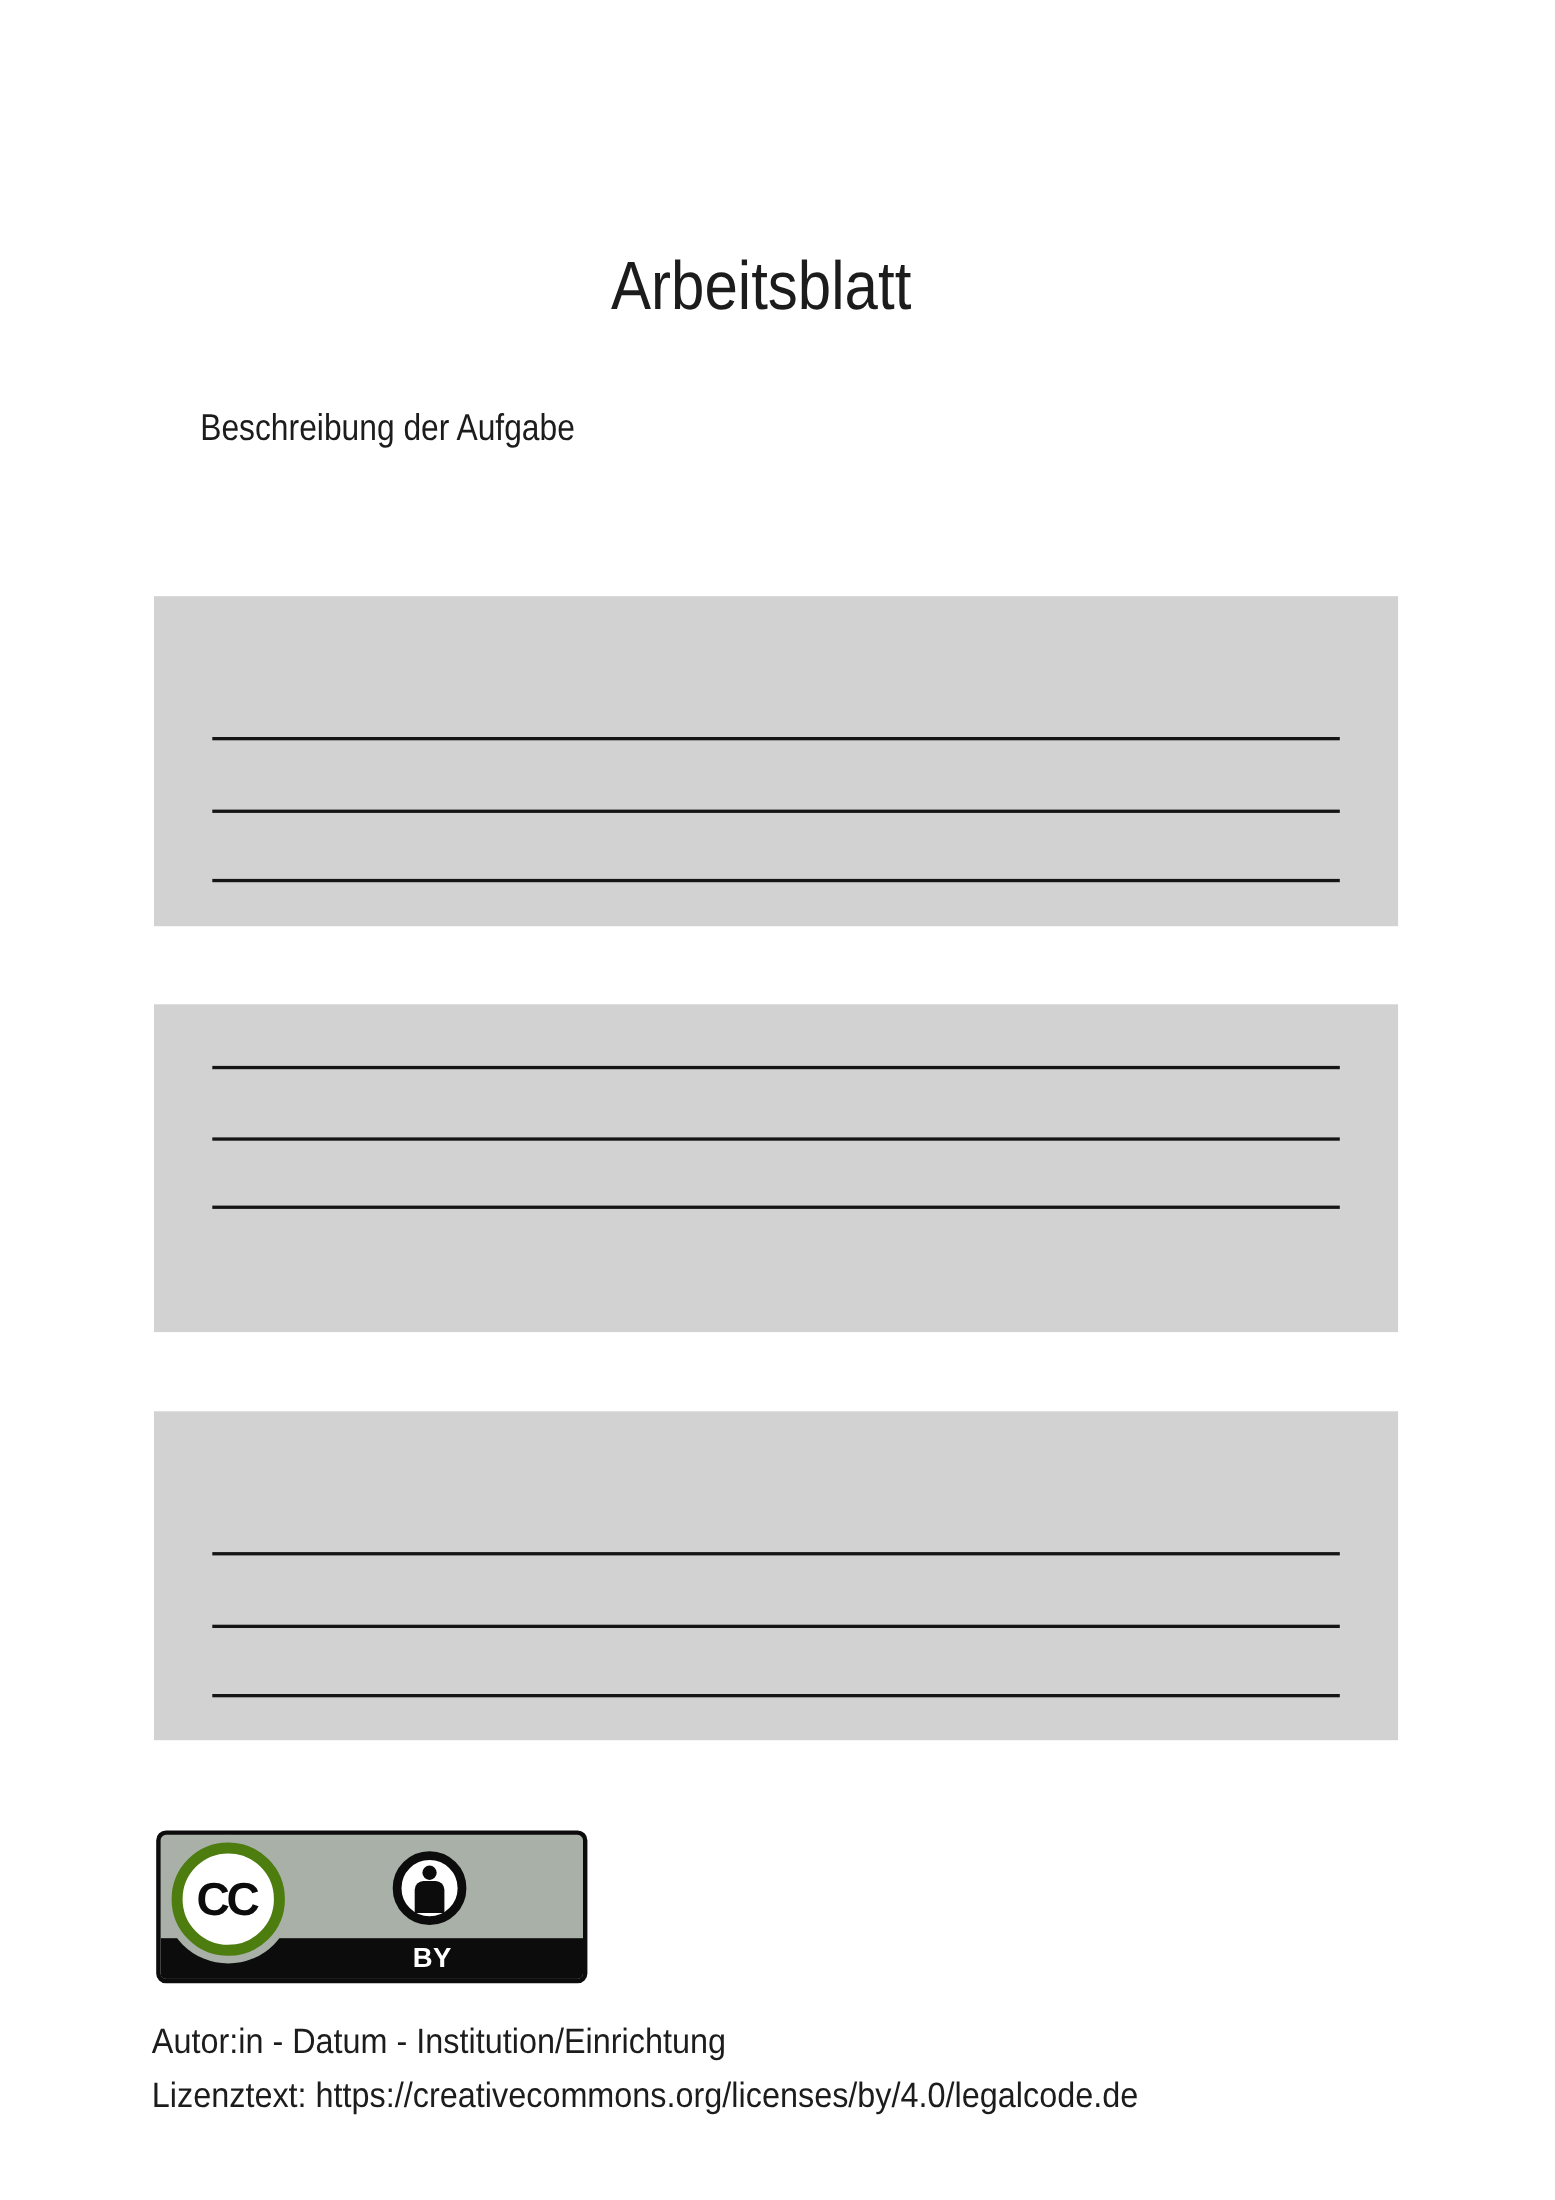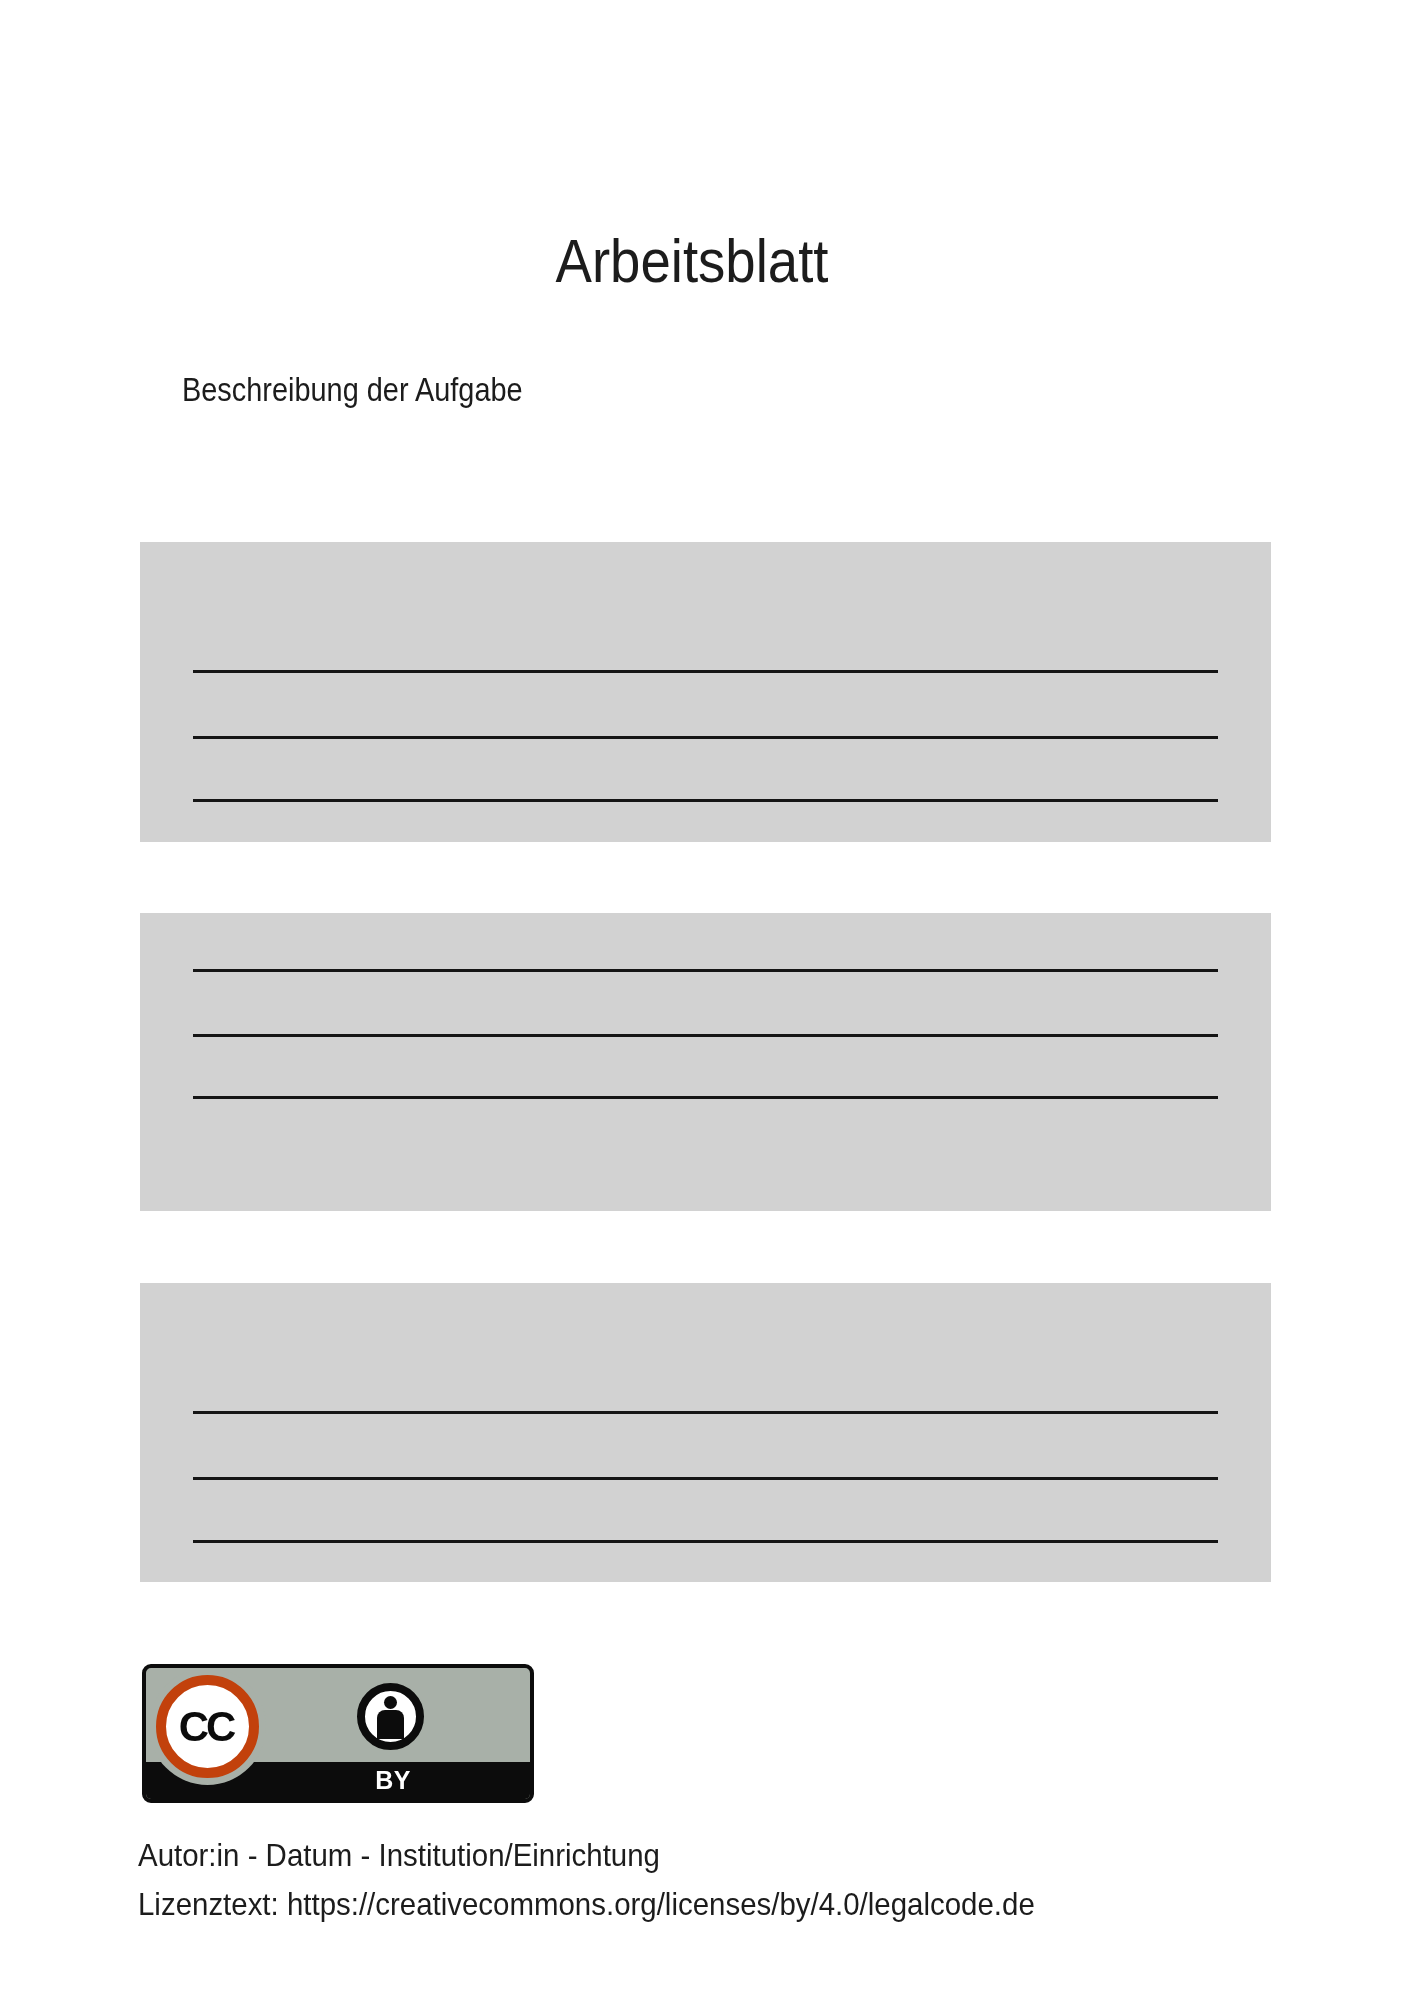--- a/index.html
+++ b/index.html
@@ -84,21 +84,21 @@
     height: 37px;
     background: #0c0c0c;
   }
   .cc-circle {
     position: absolute;
     left: 10px;
     top: 7px;
     width: 103px;
     height: 103px;
     background: #ffffff;
-    border: 10px solid #c2410c;
+    border: 10px solid #4d7c0f;
     border-radius: 50%;
     box-shadow: 0 0 0 7px #a8b0a8;
     display: flex;
     align-items: center;
     justify-content: center;
   }
   .cc-text {
     font-size: 42px;
     font-weight: 700;
     letter-spacing: -3px;

